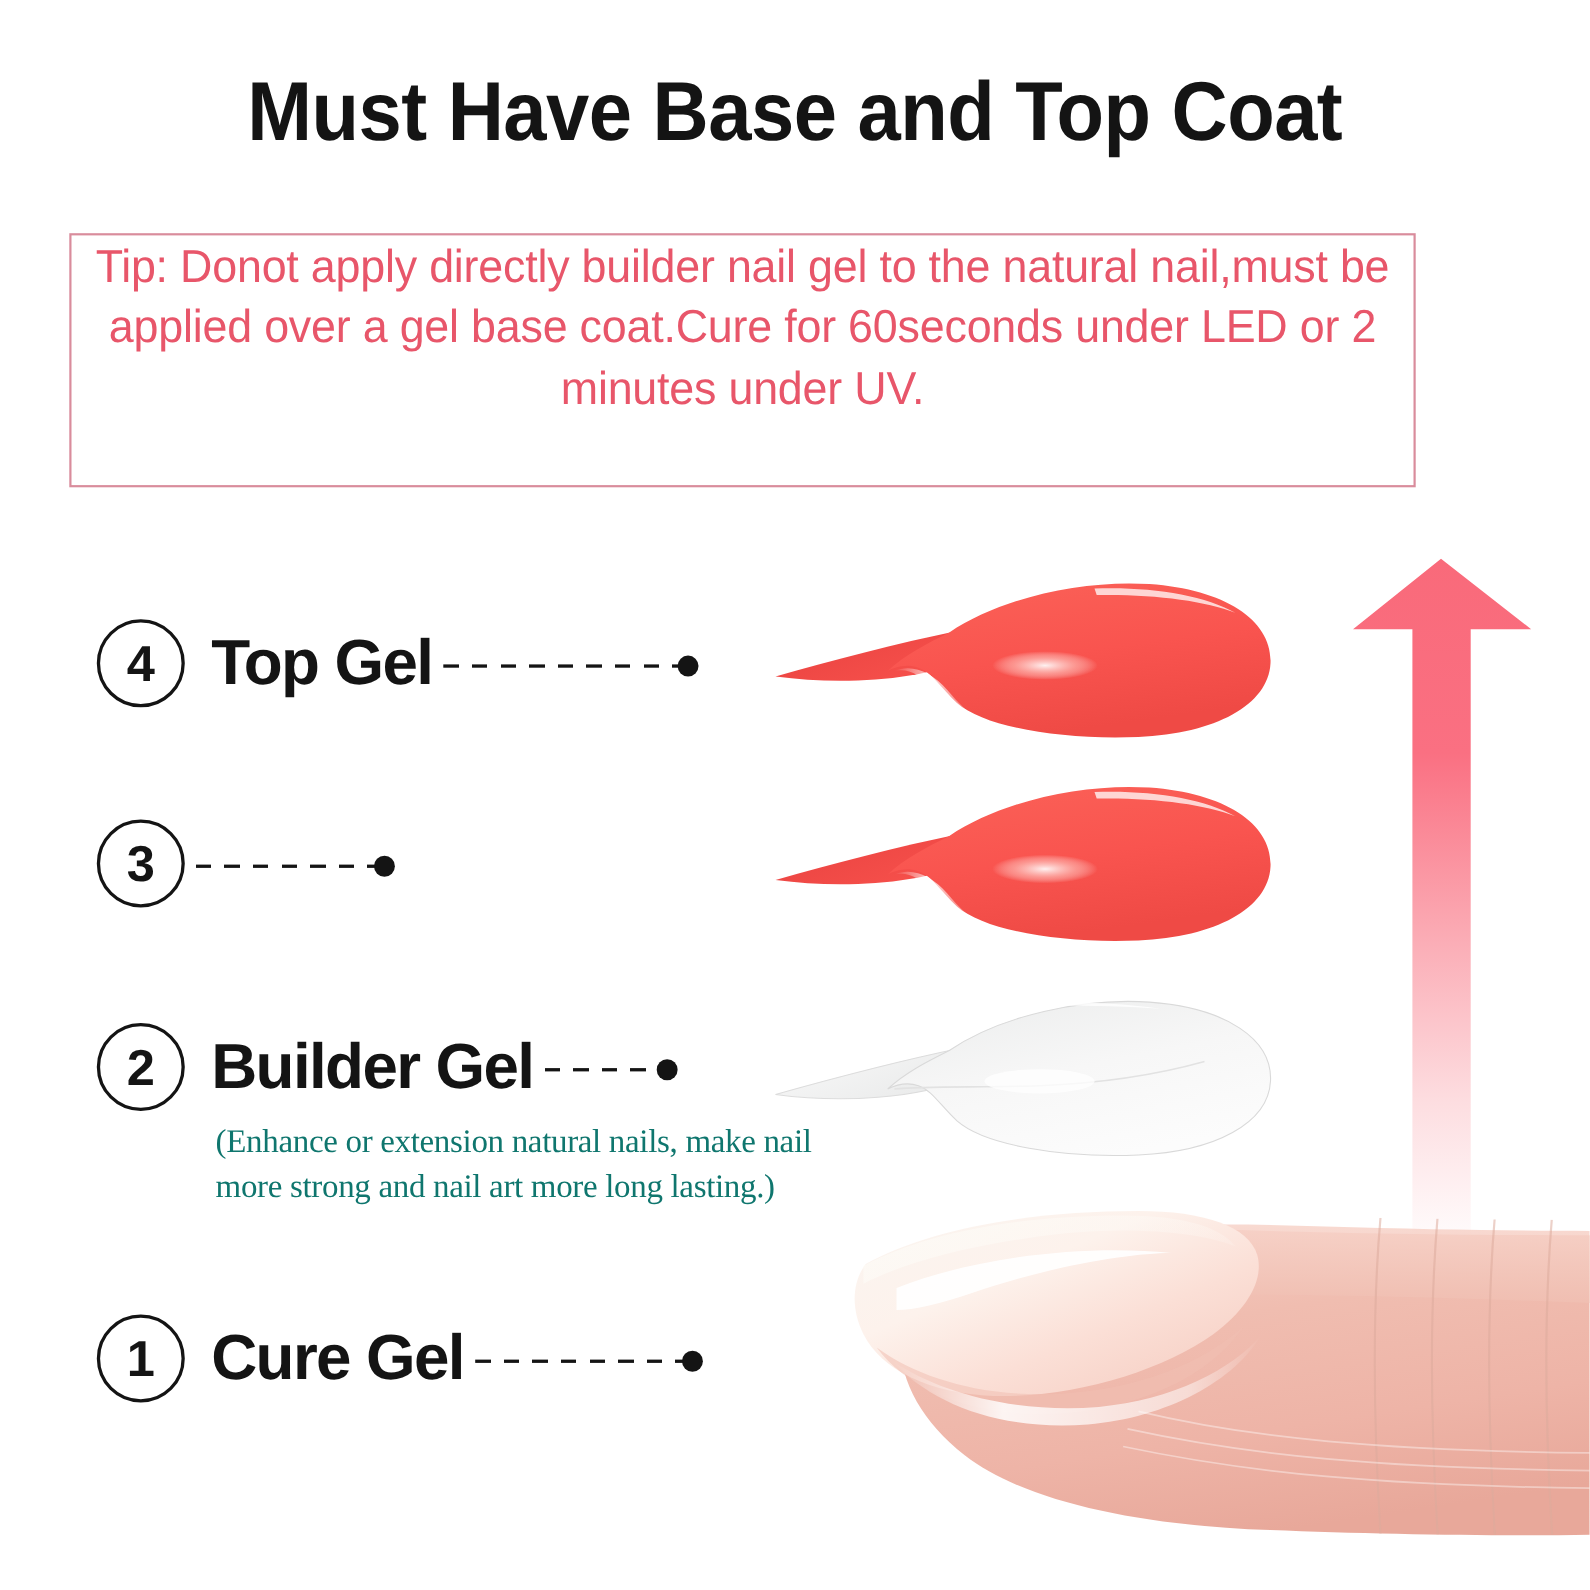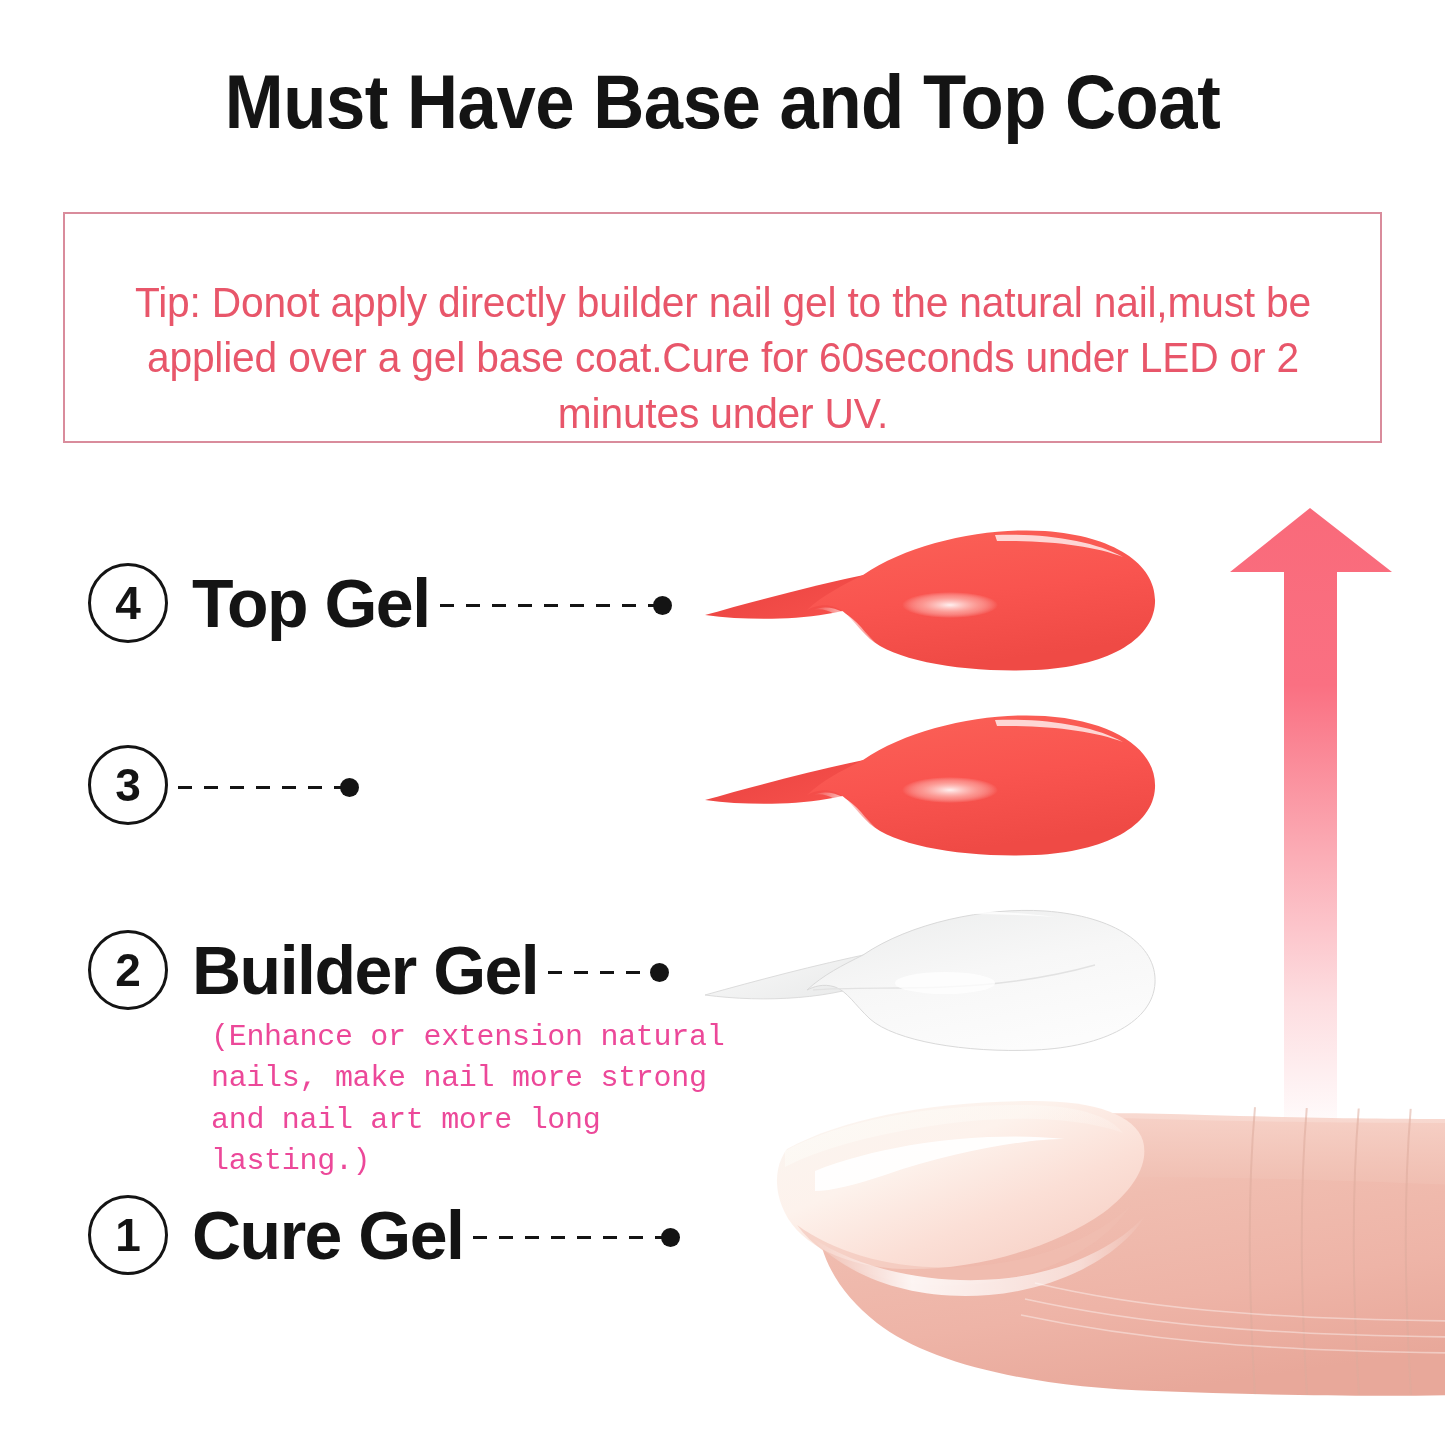--- a/index.html
+++ b/index.html
@@ -31,27 +31,27 @@
     white-space: nowrap;
     transform: scaleX(0.93);
     transform-origin: 50% 50%;
   }
 
   
   #tip-box {
     position: absolute;
     left: 63px;
     top: 212px;
-    width: 1319px;
+    width: 1224px;
     height: 231px;
     box-sizing: border-box;
     border: 2px solid #d98c9c;
     background: #ffffff;
     display: flex;
-    align-items: flex-end;
+    align-items: flex-start;
     justify-content: center;
   }
   #tip-text {
     width: 1240px;
     text-align: center;
     font-family: "Liberation Sans", sans-serif;
     font-size: 42px;
     line-height: 1.32;
     color: #e8566a;
     letter-spacing: -0.2px;
@@ -81,21 +81,21 @@
     font-family: "Liberation Sans", sans-serif;
     font-weight: 700;
     font-size: 46px;
     line-height: 1;
     color: #141414;
   }
   .step-label {
     margin-left: 24px;
     font-family: "Liberation Sans", sans-serif;
     font-weight: 700;
-    font-size: 68px;
+    font-size: 58px;
     line-height: 1;
     color: #141414;
     letter-spacing: -1.5px;
     white-space: nowrap;
   }
   .leader {
     flex: none;
     height: 3px;
     margin-left: 10px;
     background-image: repeating-linear-gradient(to right,
@@ -117,26 +117,25 @@
   #step-row-4 { top: 555px; }
   #step-row-3 { top: 737px; }
   #step-row-2 { top: 922px; }
   #step-row-1 { top: 1187px; }
 
   #step-note-2 {
     position: absolute;
     left: 196px;
     top: 1017px;
     width: 560px;
-    font-family: Liberation Mono, monospace;
+    font-family: Liberation Serif, serif;
     font-size: 30px;
     line-height: 1.38;
-    color: #ec4899;
+    color: #0f766e;
     letter-spacing: -0.3px;
-    margin-left: 15px;
   }
 
   
   .gel-drop {
     position: absolute;
     width: 470px;
     height: 175px;
   }
   #gel-drop-top   { left: 695px; top: 515px; }
   #gel-drop-color { left: 695px; top: 700px; }

